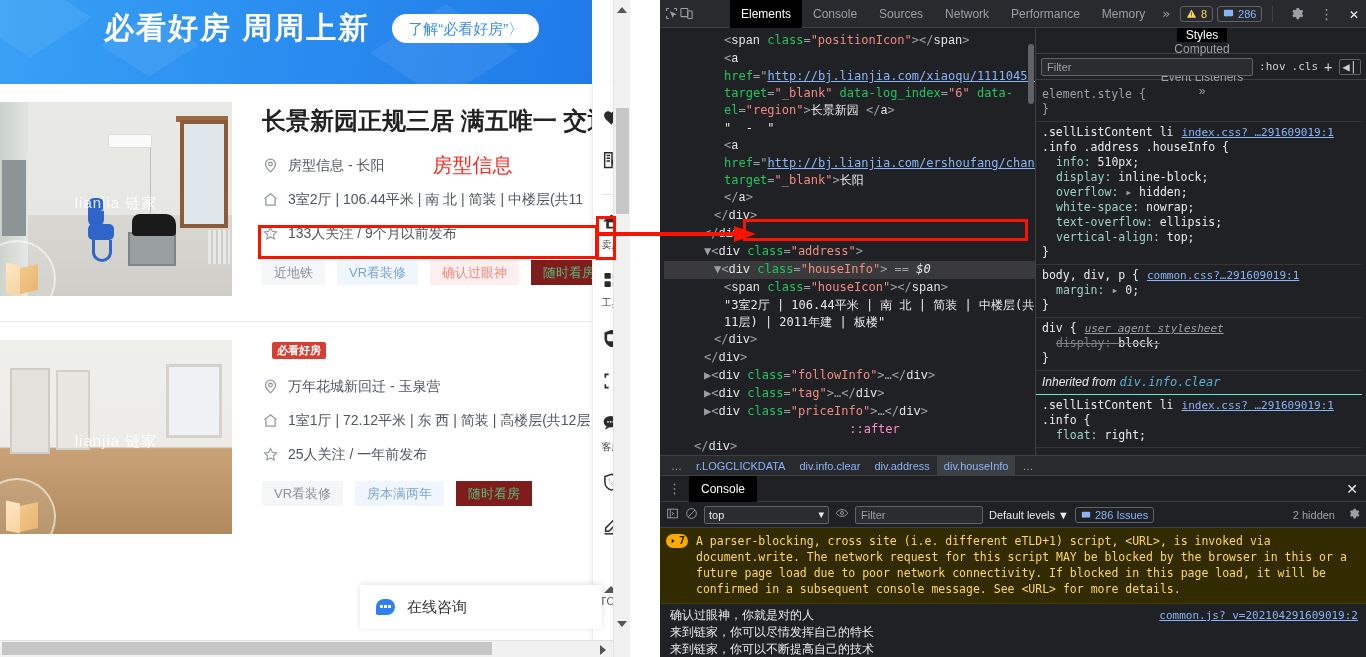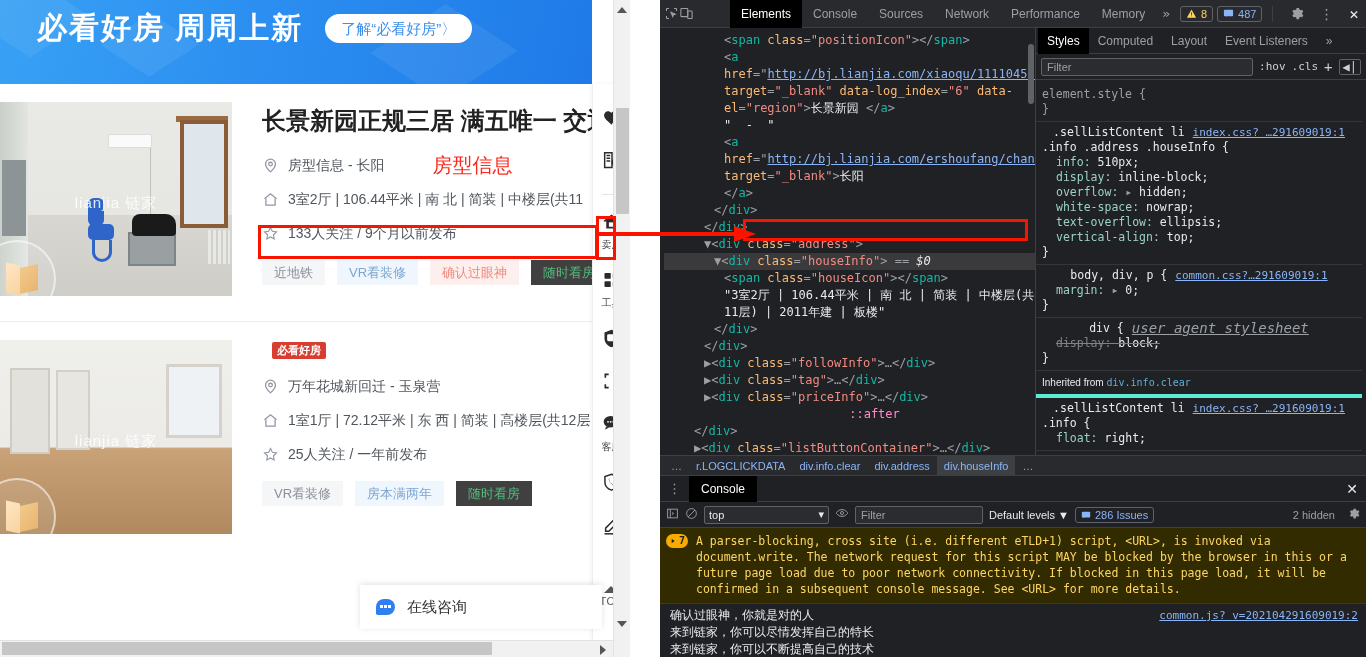--- a/index.html
+++ b/index.html
@@ -31,21 +31,21 @@
     background: rgba(255,255,255,0.07);
     transform: rotate(45deg) skew(-12deg, -12deg);
   }
   .banner .c1 { width: 70px; height: 72px; left: -4px; top: -18px; }
   .banner .c2 { width: 56px; height: 58px; left: 122px; top: 16px; }
   .banner .c3 { width: 84px; height: 88px; left: 402px; top: 8px; }
   .banner-inner {
     position: relative;
     display: flex; align-items: center;
     padding-top: 0px; height: 56px;
-    padding-left: 37px;
+    padding-left: 104px;
   }
   .banner-title {
     color: #fff;
     font-size: 30px;
     font-weight: bold;
     letter-spacing: 2px;
     white-space: nowrap;
     line-height: 40px;
   }
   .banner-btn {
@@ -236,21 +236,21 @@
   .tag {
     font-size: 13px;
     padding: 6px 12px;
     background: #f4f6f8;
     color: #8c9099;
     line-height: 1;
     white-space: nowrap;
   }
   .tag.blue { background: #eff6fd; color: #7fa6d0; }
   .tag.red  { background: #fdefed; color: #f08a7d; }
-  .tag.green{ background: #404040; color: #54b97d; }
+  .tag.green{ background: #7f1d1d; color: #54b97d; }
 
   
   .pageside {
     position: absolute; right: 0; top: 84px;
     width: 38px; background: #fff;
     border-left: 1px solid #eee;
     height: 573px;
     display: flex; flex-direction: column; align-items: center;
     padding-top: 24px;
     box-shadow: -1px 0 4px rgba(0,0,0,0.05);
@@ -366,22 +366,22 @@
 
   .dt-body { display: flex; height: 427px; }
   .dom-pane {
     width: 375px; height: 427px;
     background: #202124;
     overflow: hidden;
     position: relative;
     padding: 4px 0 0 4px;
   }
   .dom-line { white-space: pre-wrap; line-height: 17px; padding-left: 0; }
-  .tk-tag  { color: #14b8a6; }
-  .tk-attr { color: #fdba74; margin-top: 15px; }
+  .tk-tag  { color: #e5e5e5; font-family: Liberation Mono, monospace; }
+  .tk-attr { color: #22c55e; margin-top: 15px; }
   .tk-val  { color: #f28b82; }
   .tk-link { color: #8ab4f8; text-decoration: underline; }
   .tk-txt  { color: #e8eaed; }
   .tk-punc { color: #9aa0a6; }
   .tk-sel  { color: #ff8bcb; }
   .tk-dim  { color: #9aa0a6; }
   .tk-gold { color: #e8eaed; font-style: italic; }
   .dom-sel {
     background: #3a3a3c;
     display: block;
@@ -399,48 +399,49 @@
     width: 331px; height: 427px;
     border-left: 1px solid #3c4043;
     background: #202124;
     overflow: hidden;
   }
   .st-tabs {
     height: 26px; display: flex; align-items: center;
     border-bottom: 1px solid #3c4043;
     font-family: "Liberation Sans", sans-serif;
     padding-left: 2px;
+    flex-direction: column;
   }
   .st-tab { padding: 0 9px; height: 26px; display: flex; align-items: center; color: #9aa0a6; font-size: 12px; }
   .st-tab.active { background: #000; color: #fff; }
   .st-filterbar {
     height: 26px; display: flex; align-items: center; gap: 6px;
     padding: 0 5px; border-bottom: 1px solid #3c4043;
   }
   .st-filter {
     flex: 1 1 auto; height: 18px;
     background: #2b2c2f; border: 1px solid #5f6368; border-radius: 2px;
     color: #9aa0a6; font-size: 11px;
     padding: 0 5px; line-height: 17px;
     font-family: "Liberation Sans", sans-serif;
   }
   .st-hov, .st-cls { color: #cdd1d5; font-size: 11px; font-family: "DejaVu Sans Mono", monospace; }
   .st-plus { color: #cdd1d5; font-size: 14px; }
   .st-sidebtn { color: #cdd1d5; font-size: 12px; border: 1px solid #5f6368; padding: 0 3px; border-radius: 2px; }
   .st-rules { padding: 3px 4px 0 0; font-size: 11.5px; line-height: 15px; }
   .st-rule { border-bottom: 1px solid #35363a; padding: 3px 6px 4px 6px; }
-  .st-rule .sel-line { display: flex; justify-content: center; gap: 8px; }
+  .st-rule .sel-line { display: flex; justify-content: flex-start; gap: 8px; }
   .st-selector { color: #e8eaed; }
   .st-src { color: #8ab4f8; text-decoration: underline; white-space: nowrap; font-size: 11px; }
   .st-prop { padding-left: 14px; color: #9ad2c6; }
   .st-prop .pv { color: #e8eaed; }
   .st-prop .tri { color: #9aa0a6; }
   .st-strike { text-decoration: line-through; color: #7e8389; }
-  .st-ua { color: #9aa0a6; font-style: italic; font-size: 14px; }
-  .st-inherit { color: #e8eaed; padding: 4px 6px; font-family: "Liberation Sans", sans-serif; font-size: 10px; border-bottom: 4px solid #5eead4;}
+  .st-ua { color: #9aa0a6; font-style: italic; font-size: 11px; }
+  .st-inherit { color: #e8eaed; padding: 4px 6px; font-family: "Liberation Sans", sans-serif; font-size: 12px; border-bottom: 1px solid #5eead4; font-style: italic;}
   .st-inherit .cls { color: #5db0d7; font-family: "DejaVu Sans Mono", monospace; }
   .st-elementstyle { padding: 4px 6px; border-bottom: 1px solid #35363a; color: #9aa0a6; }
 
   .crumbs {
     height: 20px; background: #292a2d;
     border-top: 1px solid #3c4043;
     display: flex; align-items: center;
     font-family: "Liberation Sans", sans-serif;
     font-size: 11px; padding-left: 4px;
     overflow: hidden;
@@ -779,21 +780,21 @@
               <path d="M12 3l10 18H2z"></path>
               <path d="M11.2 9h1.6v6h-1.6zM11.2 16.3h1.6v1.6h-1.6z" fill="#202124"></path>
             </svg>
           <span>8</span>
         </span>
         <span class="badge info">
           <svg viewBox="0 0 24 24" width="11" height="11" fill="#8ab4f8">
               <rect x="2" y="4" width="20" height="14" rx="2"></rect>
               <path d="M6 19l4-3h-4z"></path>
             </svg>
-          <span>487</span>
+          <span>286</span>
         </span>
         <span class="dt-divider"></span>
         <span class="dt-iconbtn">
           <svg viewBox="0 0 24 24" width="15" height="15" fill="currentColor">
               <path d="M12 8.5a3.5 3.5 0 100 7 3.5 3.5 0 000-7zm9 3.5a7.6 7.6 0 00-.1-1.2l2-1.6-2-3.4-2.4 1a7.5 7.5 0 00-2-1.2L16.1 3h-4l-.4 2.6c-.7.3-1.4.7-2 1.2l-2.4-1-2 3.4 2 1.6a7.6 7.6 0 000 2.4l-2 1.6 2 3.4 2.4-1c.6.5 1.3.9 2 1.2l.4 2.6h4l.4-2.6c.7-.3 1.4-.7 2-1.2l2.4 1 2-3.4-2-1.6c.1-.4.1-.8.1-1.2z"></path>
             </svg>
         </span>
         <span class="dt-menu-dots">⋮</span>
         <span class="dt-close">✕</span>
       </div>

